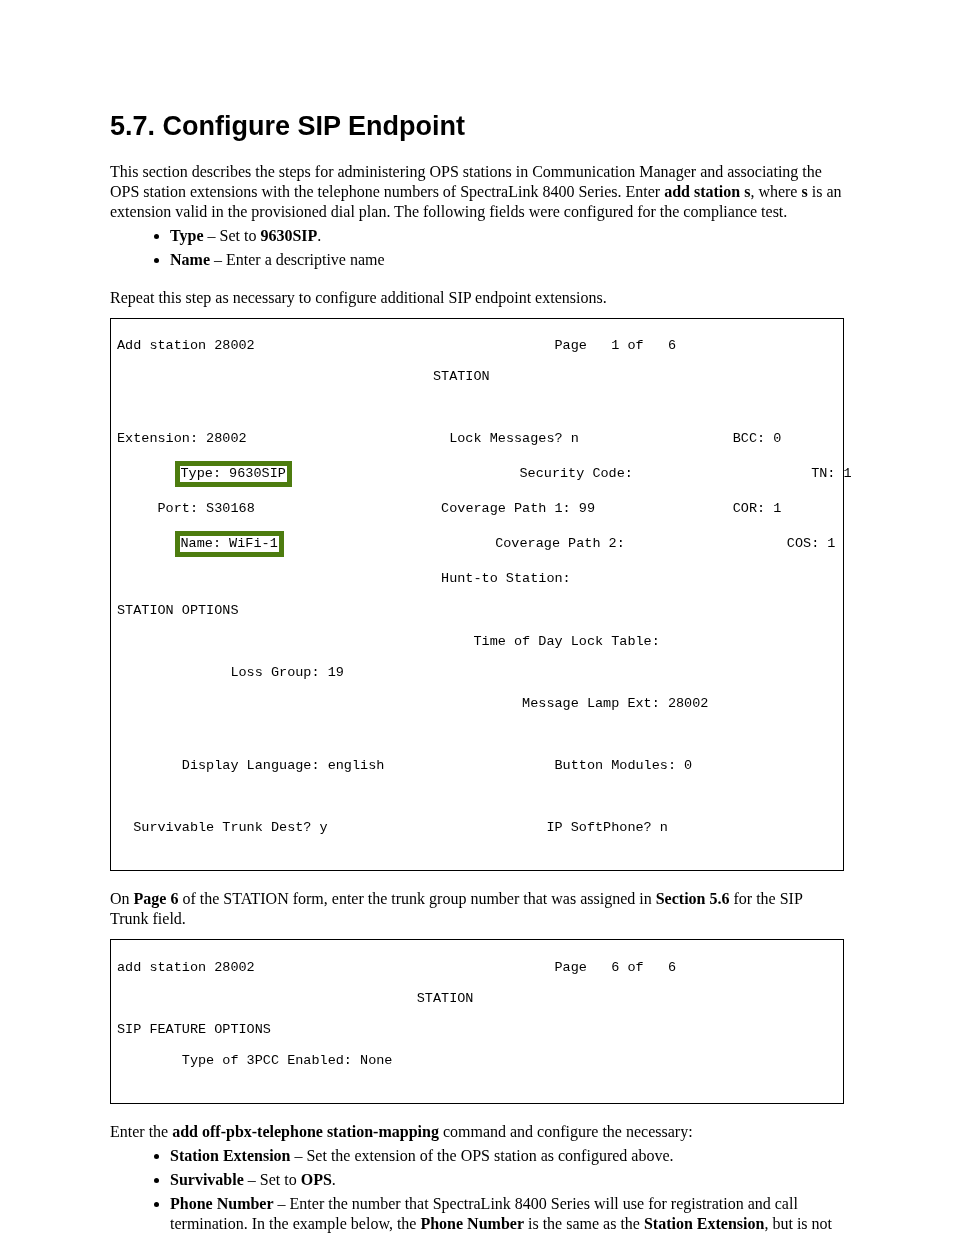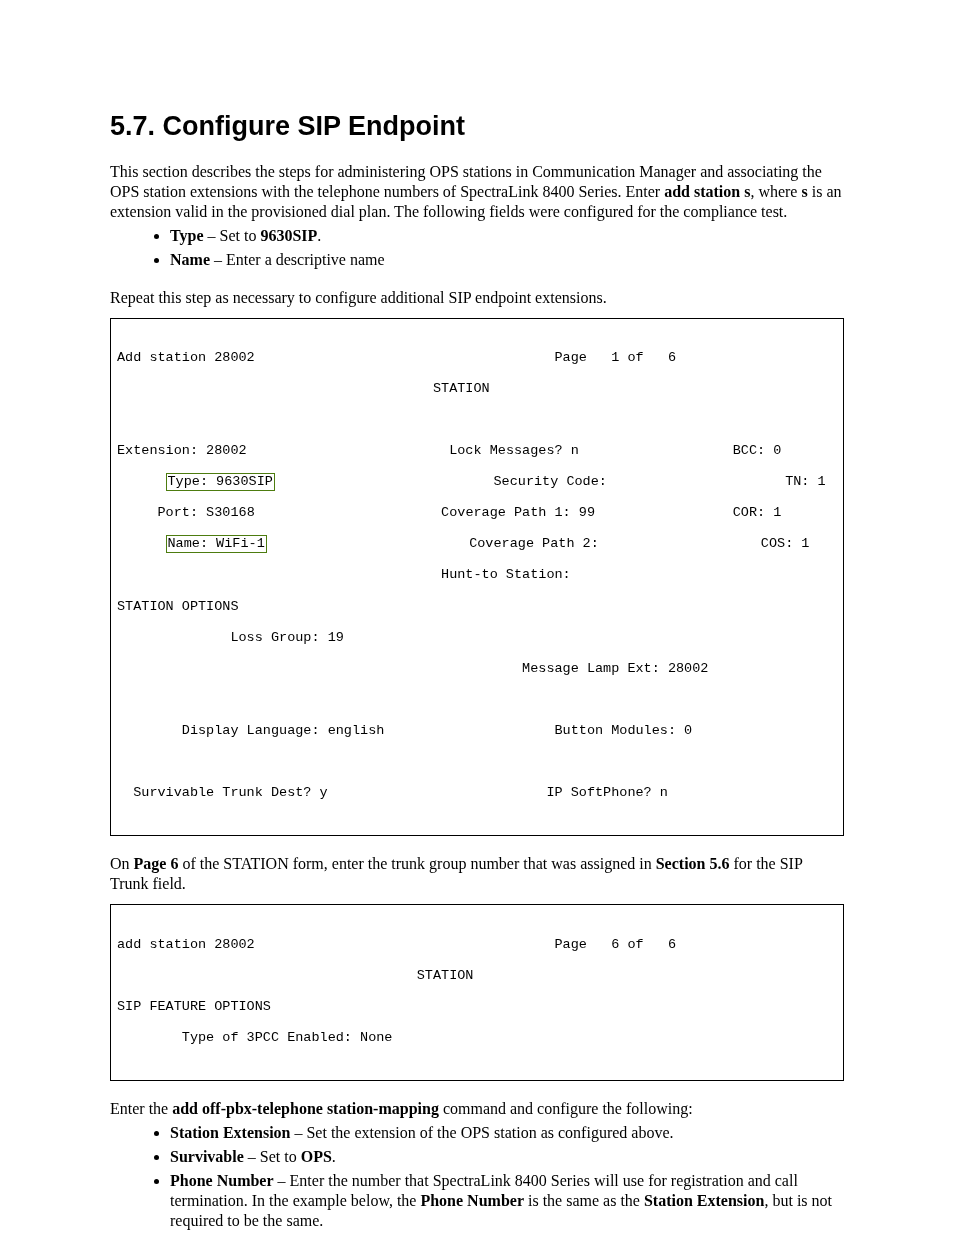--- a/index.html
+++ b/index.html
@@ -33,27 +33,27 @@
   ul.bullets li { margin: 4px; font-family: Liberation Serif, serif; }
   .bold { font-weight: bold; }
   .term {
     font-family: "Courier New", Courier, monospace;
     font-size: 13.5px;
     white-space: pre;
     line-height: 1.15;
   }
   .term-box {
     border: 1px solid #000;
-    padding: 16px 6px 4px 6px;
+    padding: 4px 6px 4px 6px;
     margin: 10px 0 14px 0;
   }
   .hl {
-    border: 1px solid #4d7c0f;
+    border: 5px solid #4d7c0f;
     padding: 0 1px;
-    margin: -1px 8px;
+    margin: -1px 17px;
     display: inline-block;
   }
   .line { display: block; }
 </style>
 </head>
 <body>
 
 <div class="page">
 
   <h2 class="section-heading">
@@ -74,20 +74,21 @@
     <div class="term">
 <span class="line"><span>Add station 28002</span>                                     <span>Page   1 of   6</span></span>
 <span class="line">                                       <span>STATION</span></span>
 <span class="line"> </span>
 <span class="line"><span>Extension: 28002</span>                         <span>Lock Messages? n</span>                   <span>BCC: 0</span></span>
 <span class="line">     <span class="hl">Type: 9630SIP</span>                          <span>Security Code:</span>                      <span>TN: 1</span></span>
 <span class="line">     <span>Port: S30168</span>                       <span>Coverage Path 1: 99</span>                 <span>COR: 1</span></span>
 <span class="line">     <span class="hl">Name: WiFi-1</span>                        <span>Coverage Path 2:</span>                    <span>COS: 1</span></span>
 <span class="line">                                        <span>Hunt-to Station:</span></span>
 <span class="line"><span>STATION OPTIONS</span></span>
+<span class="line">                                            <span>Time of Day Lock Table:</span></span>
 <span class="line">              <span>Loss Group: 19</span></span>
 <span class="line">                                                  <span>Message Lamp Ext: 28002</span></span>
 <span class="line"> </span>
 <span class="line">        <span>Display Language: english</span>                     <span>Button Modules: 0</span></span>
 <span class="line"> </span>
 <span class="line">  <span>Survivable Trunk Dest? y</span>                           <span>IP SoftPhone? n</span></span>
     </div>
   </div>
 
   <p>
@@ -97,21 +98,21 @@
   <div class="term-box">
     <div class="term">
 <span class="line"><span>add station 28002</span>                                     <span>Page   6 of   6</span></span>
 <span class="line">                                     <span>STATION</span></span>
 <span class="line"><span>SIP FEATURE OPTIONS</span></span>
 <span class="line">        <span>Type of 3PCC Enabled: None</span></span>
     </div>
   </div>
 
   <p>
-    <span>Enter the </span><span class="bold">add off-pbx-telephone station-mapping</span><span> command and configure the following:</span>
+    <span>Enter the </span><span class="bold">add off-pbx-telephone station-mapping</span><span> command and configure the necessary:</span>
   </p>
   <ul class="bullets">
     <li><span class="bold">Station Extension</span><span> – Set the extension of the OPS station as configured above.</span></li>
     <li><span class="bold">Survivable</span><span> – Set to </span><span class="bold">OPS</span><span>.</span></li>
     <li><span class="bold">Phone Number</span><span> – Enter the number that SpectraLink 8400 Series will use for registration and call termination. In the example below, the </span><span class="bold">Phone Number</span><span> is the same as the </span><span class="bold">Station Extension</span><span>, but is not required to be the same.</span></li>
 
   </ul>
 
 </div>
 

